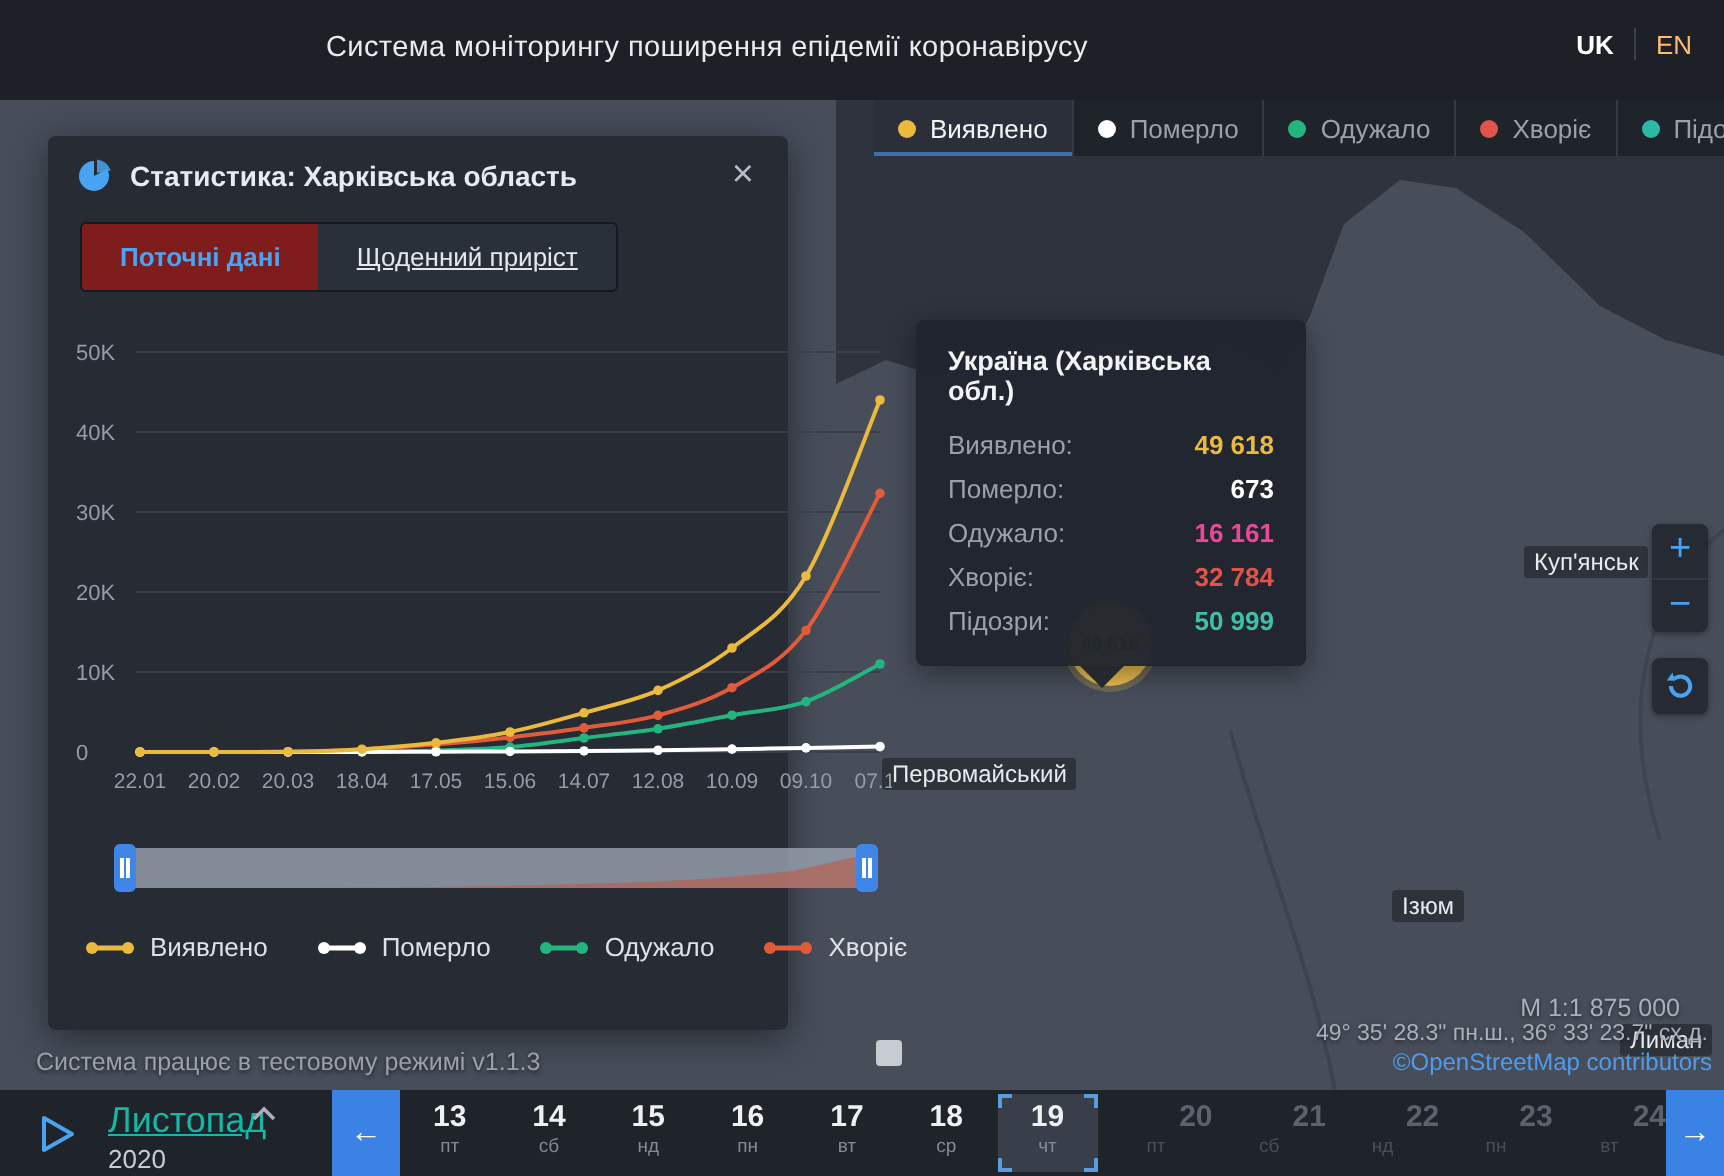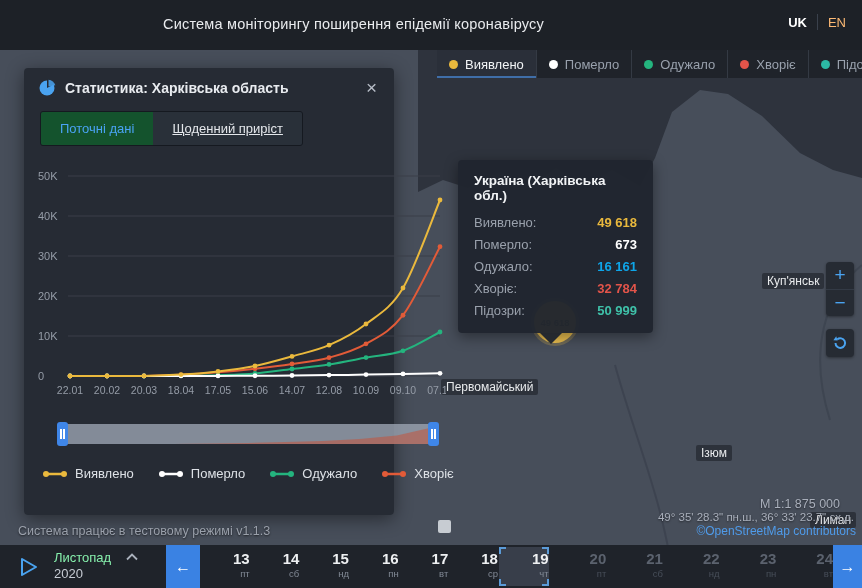--- a/index.html
+++ b/index.html
@@ -39,21 +39,21 @@
   .legend-item.active::after { content:""; position:absolute; left:0; right:0; bottom:0; height:2px; background:#3f6ea8; }
   .legend-dot { width:9px; height:9px; border-radius:50%; }
 
   
   .panel { position:absolute; left:24px; top:68px; width:370px; height:447px; background:rgba(37,42,51,.97); border-radius:4px; box-shadow:0 4px 18px rgba(0,0,0,.45); z-index:25; }
   .panel-header { display:flex; align-items:center; padding:11px 14px 0 14px; }
   .panel-title { font-size:14px; color:#e8ebef; font-weight:bold; margin-left:9px; flex:1; }
   .close-btn { color:#b6bcc6; font-size:19px; line-height:16px; cursor:pointer; padding:0 3px; }
   .tabs { display:inline-flex; margin:14px 0 0 16px; border:1px solid #151920; border-radius:3px; overflow:hidden; background:#1c2129; }
   .tab { padding:9px 19px; font-size:13px; cursor:pointer; }
-  .tab.active { background:#14532d; color:#4aa3f5; }
+  .tab.active { background:#7f1d1d; color:#4aa3f5;font-weight:bold; }
   .tab.inactive { background:#293039; color:#e4e7eb;text-decoration:underline; }
   .chart-wrap { position:absolute; left:8px; top:88px; }
   .slider-wrap { position:absolute; left:38px; top:352px; width:372px; height:28px; }
   .slider-handle { position:absolute; top:2px; width:11px; height:24px; background:#3f86e8; border-radius:3px; z-index:2; cursor:ew-resize; }
   .slider-handle::before, .slider-handle::after { content:""; position:absolute; top:7px; width:1.5px; height:10px; background:#fff; }
   .slider-handle::before { left:3.2px; } .slider-handle::after { right:3.2px; }
   .slider-handle.left { left:-5px; } .slider-handle.right { right:-5px; }
   .chart-legend { position:absolute; left:18px; top:398px; display:flex; gap:24px; }
   .chart-legend-item { display:flex; align-items:center; gap:7px; font-size:13px; color:#dde1e6; cursor:pointer; }
 
@@ -68,27 +68,27 @@
   .tooltip-row .lbl { color:#9aa1ac; }
   .tooltip-row .val { font-weight:bold; }
 
   
   .marker { position:absolute; left:534px; top:301px; width:42px; height:42px; border-radius:50%; background:#e9bd4e; display:flex; align-items:center; justify-content:center; font-size:9.5px; font-weight:bold; color:#6b5518; z-index:5; cursor:pointer; box-shadow:0 0 0 3px rgba(233,189,78,.25); }
 
   
   .timeline { position:absolute; left:0; top:545px; width:862px; height:43px; background:#1f232a; z-index:40; display:flex; align-items:stretch; }
   .play-btn { width:54px; display:flex; align-items:center; justify-content:center; cursor:pointer; }
   .month-box { width:112px; padding-top:5px; cursor:pointer; position:relative; }
-  .month-name { font-size:13px; color:#86efac; }
+  .month-name { font-size:18px; color:#14b8a6;text-decoration:underline; }
   .month-year { font-size:13px; color:#c7ccd4; margin-top:1px; }
   .month-chevron { position:absolute; left:72px; top:8px; }
   .nav-btn { width:34px; background:#3a82e3; color:#fff; font-size:16px; display:flex; align-items:center; justify-content:center; cursor:pointer; }
   .nav-btn.next { width:29px; }
   .days { flex:1; display:flex; }
-  .day-cell { flex:1; text-align:right; padding-top:5px; cursor:pointer; position:relative; }
+  .day-cell { flex:1; text-align:center; padding-top:5px; cursor:pointer; position:relative; }
   .day-num { font-size:15px; font-weight:bold; color:#eef0f2; line-height:17px; }
   .day-dow { font-size:9.5px; color:#828a96; margin-top:1px; }
   .day-cell.muted .day-num { color:#5b626e;padding-left:40px; }
   .day-cell.muted .day-dow { color:#474e59; }
   .day-cell.selected { background:#383e4a; margin:2px 1px; padding-top:3px; }
   .corner { position:absolute; width:7px; height:7px; border:0 solid #5b9bd8; }
   .corner.tl { top:0; left:0; border-top-width:2px; border-left-width:2px; }
   .corner.tr { top:0; right:0; border-top-width:2px; border-right-width:2px; }
   .corner.bl { bottom:0; left:0; border-bottom-width:2px; border-left-width:2px; }
   .corner.br { bottom:0; right:0; border-bottom-width:2px; border-right-width:2px; }
@@ -163,21 +163,21 @@
         <div class="tooltip-row">
           <span class="lbl">Виявлено:</span>
           <span class="val" style="color: rgb(234, 185, 61);">49 618</span>
         </div>
         <div class="tooltip-row">
           <span class="lbl">Померло:</span>
           <span class="val" style="color: rgb(255, 255, 255);">673</span>
         </div>
         <div class="tooltip-row">
           <span class="lbl">Одужало:</span>
-          <span class="val" style="color: #0ea5e9;">16 161</span>
+          <span class="val" style="color: #ec4899;">16 161</span>
         </div>
         <div class="tooltip-row">
           <span class="lbl">Хворіє:</span>
           <span class="val" style="color: rgb(226, 84, 74);">32 784</span>
         </div>
         <div class="tooltip-row">
           <span class="lbl">Підозри:</span>
           <span class="val" style="color: rgb(63, 193, 169);">50 999</span>
         </div>
       </div>

